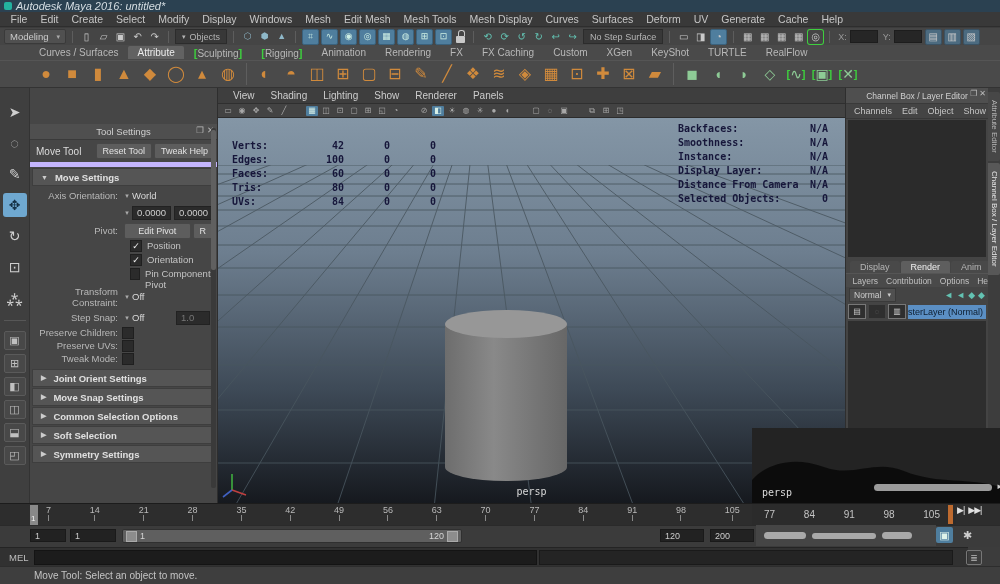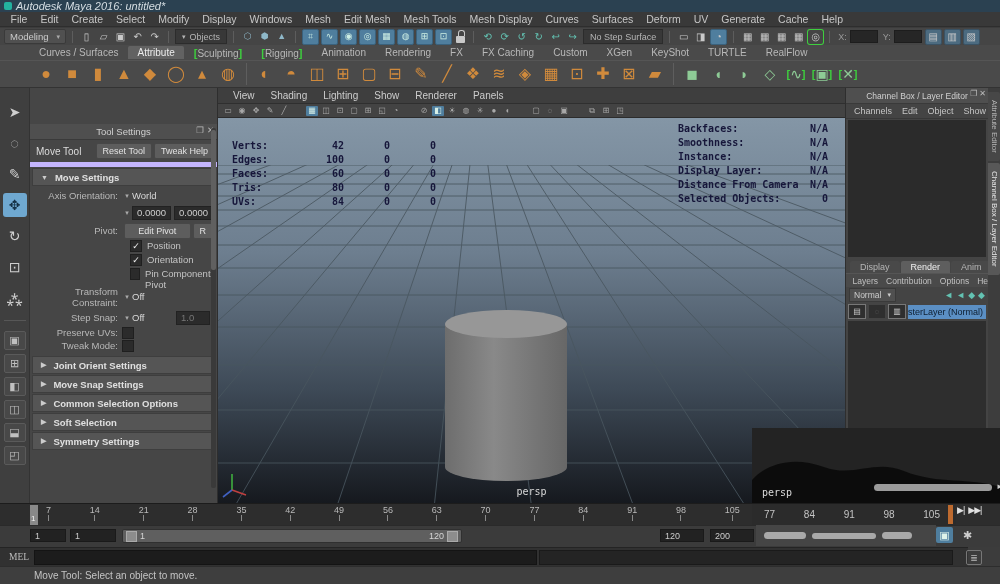--- a/index.html
+++ b/index.html
@@ -132,21 +132,21 @@
   .rangebar{left:0;top:525px;width:1000px;height:22px;background:#3b3b3b;border-top:1px solid #2a2a2a;box-sizing:border-box;}
   .rs-field{position:absolute;top:3px;height:13px;background:#222222;border:1px solid #1a1a1a;color:#cccccc;font-size:9px;display:flex;align-items:center;padding-left:4px;box-sizing:border-box;}
   .rs-slider{position:absolute;left:122px;top:3px;width:340px;height:14px;background:#5f5f5f;border:1px solid #303030;border-radius:2px;display:flex;align-items:center;justify-content:space-between;padding:0 3px;box-sizing:border-box;}
   .rs-handle{width:9px;height:9px;background:#8d8d8d;border:1px solid #aaa;}
   .rs-num{font-size:9px;color:#d5d5d5;margin:0 3px;}
   .rs-left,.rs-right{display:flex;align-items:center;}
   .autokey{position:absolute;left:936px;top:527px;display:flex;gap:6px;align-items:center;}
   .ak-icon{width:17px;height:16px;display:flex;align-items:center;justify-content:center;font-size:11px;border-radius:2px;color:#cfcfcf;}
   .ak-icon.sel{background:#4f7e9e;color:#dff3ea;}
   
-  .melrow{left:0;top:547px;width:968px;height:19px;background:#313131;border-top:1px solid #242424;box-sizing:border-box;font-family:Liberation Serif, serif;}
+  .melrow{left:0;top:547px;width:968px;height:19px;background:#313131;border-top:1px solid #242424;box-sizing:border-box;}
   .mel-label{position:absolute;left:9px;top:4px;font-size:9.5px;color:#bdbdbd;}
   .mel-input{position:absolute;left:34px;top:2px;width:501px;height:13px;background:#1c1c1c;border:1px solid #141414;}
   .mel-output{position:absolute;left:539px;top:2px;width:412px;height:13px;background:#242424;border:1px solid #1a1a1a;}
   .mel-icon{position:absolute;left:966px;top:2px;width:14px;height:13px;border:1px solid #777;border-radius:2px;display:flex;align-items:center;justify-content:center;font-size:9px;color:#bbb;}
   .helpline{left:0;top:566px;width:1000px;height:18px;background:#3e3e3e;border-top:1px solid #2d2d2d;display:flex;align-items:center;padding-left:34px;box-sizing:border-box;}
   .help-text{font-size:10px;color:#c4c4c4;}
   
   .pip{left:752px;top:428px;width:248px;height:75px;background:#232323;z-index:40;overflow:hidden;}
   .pip-persp{position:absolute;left:10px;bottom:5px;font-size:10px;color:#dadada;font-family:"DejaVu Sans Mono",monospace;z-index:2;}
   .pip-scroll{position:absolute;right:8px;bottom:12px;width:118px;height:7px;background:#9b9b9b;border-radius:4px;z-index:2;}
@@ -598,20 +598,24 @@
     <span class="ts-value">Off</span>
   </div>
   <div class="ts-row" style="margin-top:4px;">
     <span class="ts-label">Step Snap:</span>
     <span class="ts-dd-arr">▾</span>
     <span class="ts-value" style="flex:1;">Off</span>
     <span class="ts-field" style="width:24px;color:#777;">1.0</span>
   </div>
   <div>
 
+  <div class="ts-toggle-row">
+        <span class="ts-label">Preserve Children:</span>
+        <span class="checkbox"></span>
+      </div>
       <div class="ts-toggle-row">
         <span class="ts-label">Preserve UVs:</span>
         <span class="checkbox"></span>
       </div>
       <div class="ts-toggle-row">
         <span class="ts-label">Tweak Mode:</span>
         <span class="checkbox"></span>
       </div>
     </div>
   <div style="margin-top:4px;">

